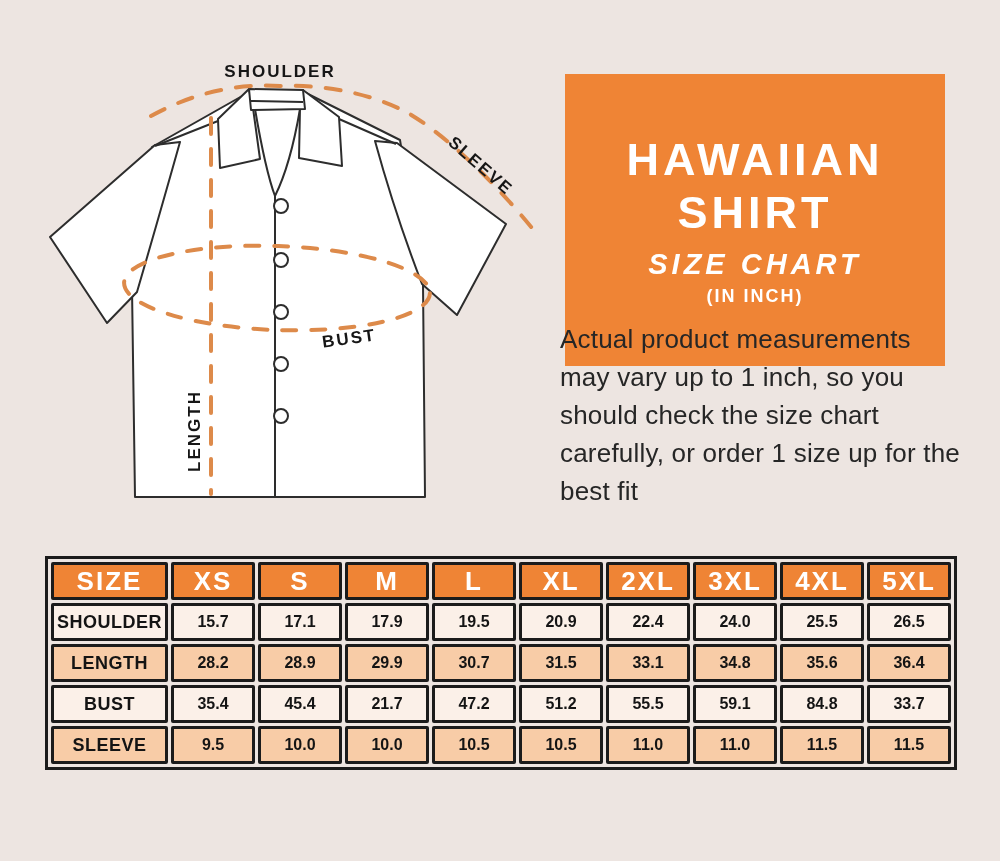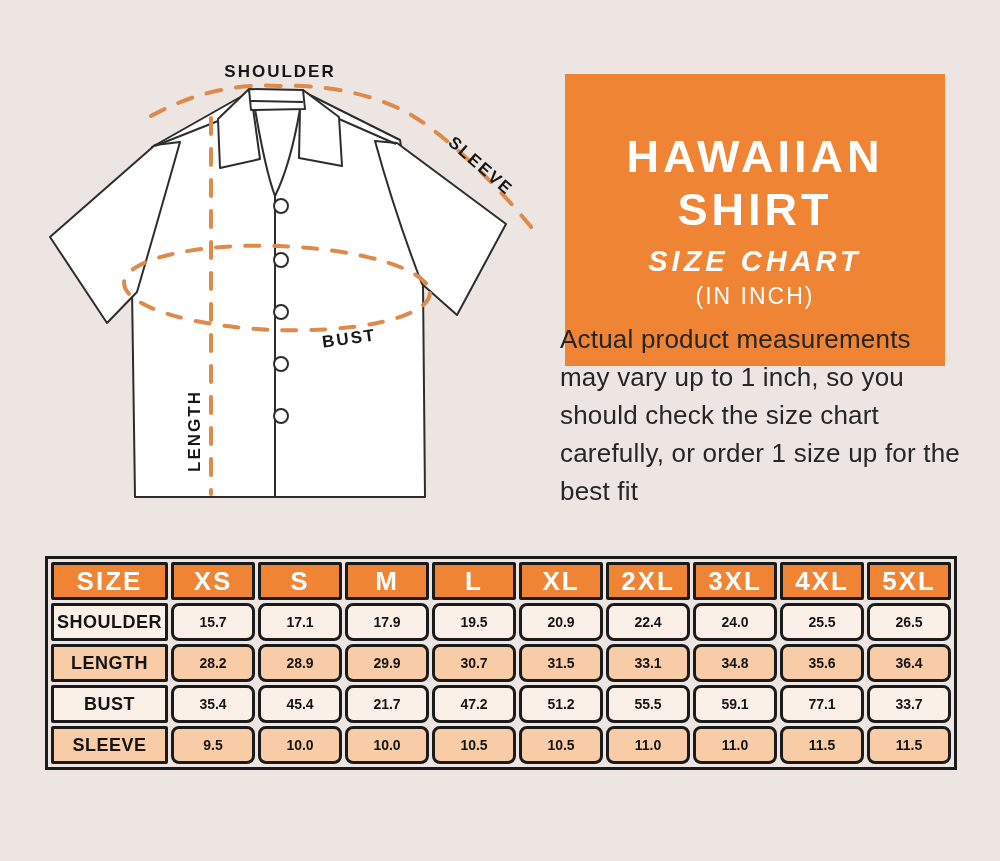--- a/index.html
+++ b/index.html
@@ -28,42 +28,42 @@
   }
   
   .title-card{
     position:absolute;left:565px;top:74px;width:380px;height:292px;
     background:var(--accent);color:#FFFFFF;
     display:flex;flex-direction:column;align-items:center;justify-content:center;
     text-align:center;
   }
   .title-card .big{font-size:45px;font-weight:bold;letter-spacing:4px;line-height:53px;}
   .title-card .sub{font-size:29px;font-weight:bold;letter-spacing:4px;margin-top:9px;font-style:italic;}
-  .title-card .unit{font-size:23px;font-weight:normal;letter-spacing:2px;margin-top:5px;}
+  .title-card .unit{font-size:18px;font-weight:bold;letter-spacing:2px;margin-top:5px;}
   
   .note{
     position:absolute;left:560px;top:320px;width:400px;
     font-size:26px;line-height:38px;color:var(--text-dark);letter-spacing:0.2px;
   }
   
   table.size-table{
     position:absolute;left:45px;top:556px;width:912px;
     table-layout:fixed;border-collapse:separate;border-spacing:3px;
     border:3px solid var(--border-dark);
   }
   table.size-table th,table.size-table td{
     border:3px solid var(--border-dark);border-radius:2px;
     text-align:center;vertical-align:middle;
     height:38px;font-weight:bold;color:#141414;padding:0 2px;
   }
   table.size-table thead th{
     background:var(--accent);color:#FFFFFF;font-size:26px;letter-spacing:2px;text-align:center;
   }
   table.size-table tbody th{font-size:18px;letter-spacing:0.5px;}
-  table.size-table tbody td{font-size:14px;border-radius:8px;}
+  table.size-table tbody td{font-size:16px;}
   table.size-table tbody tr.light th,table.size-table tbody tr.light td{background:var(--row-light);}
   table.size-table tbody tr.peach th,table.size-table tbody tr.peach td{background:var(--row-peach);}
 </style>
 </head>
 <body>
 
 <div class="canvas">
 
   <svg class="shirt-svg" width="528" height="478" viewBox="25 40 528 478">
 
@@ -162,21 +162,21 @@
         </tr>
         <tr class="light">
           <th>BUST</th>
           <td>35.4</td>
           <td>45.4</td>
           <td>21.7</td>
           <td>47.2</td>
           <td>51.2</td>
           <td>55.5</td>
           <td>59.1</td>
-          <td>77.1</td>
+          <td>84.8</td>
           <td>33.7</td>
         </tr>
         <tr class="peach">
           <th>SLEEVE</th>
           <td>9.5</td>
           <td>10.0</td>
           <td>10.0</td>
           <td>10.5</td>
           <td>10.5</td>
           <td>11.0</td>

